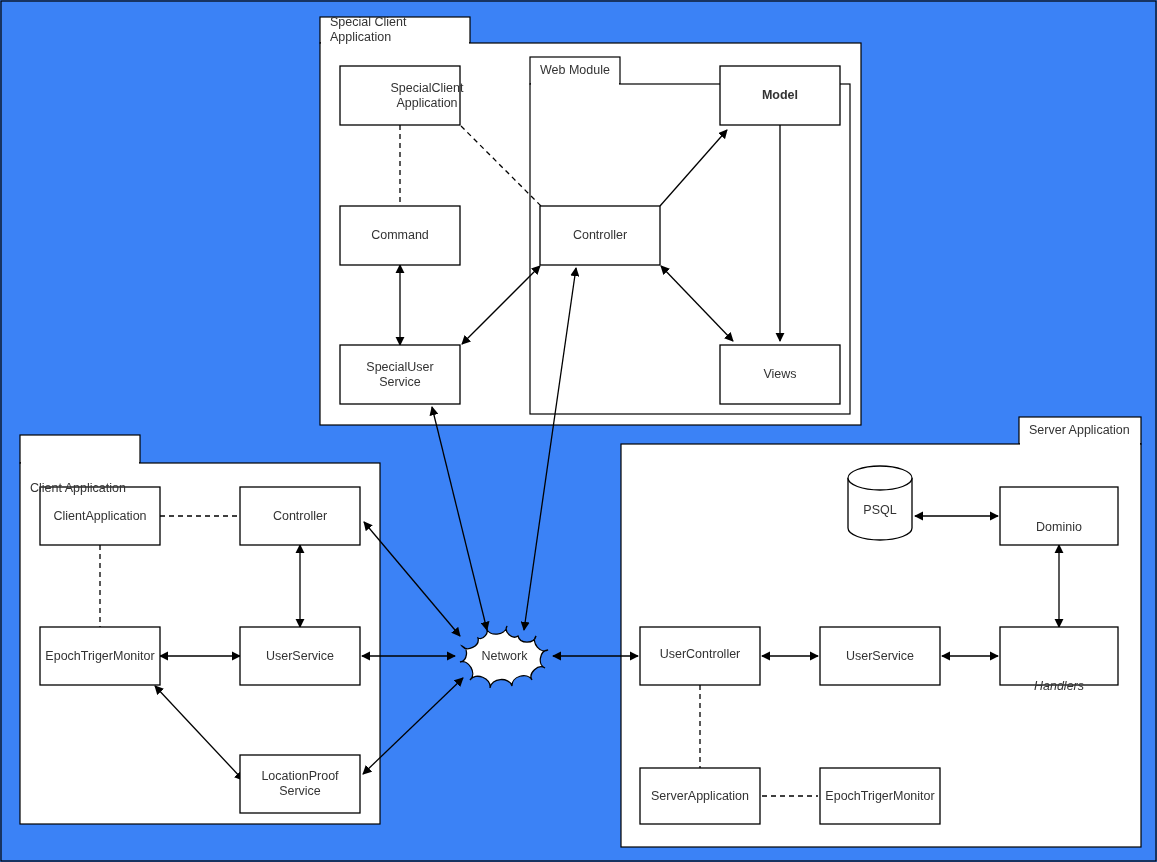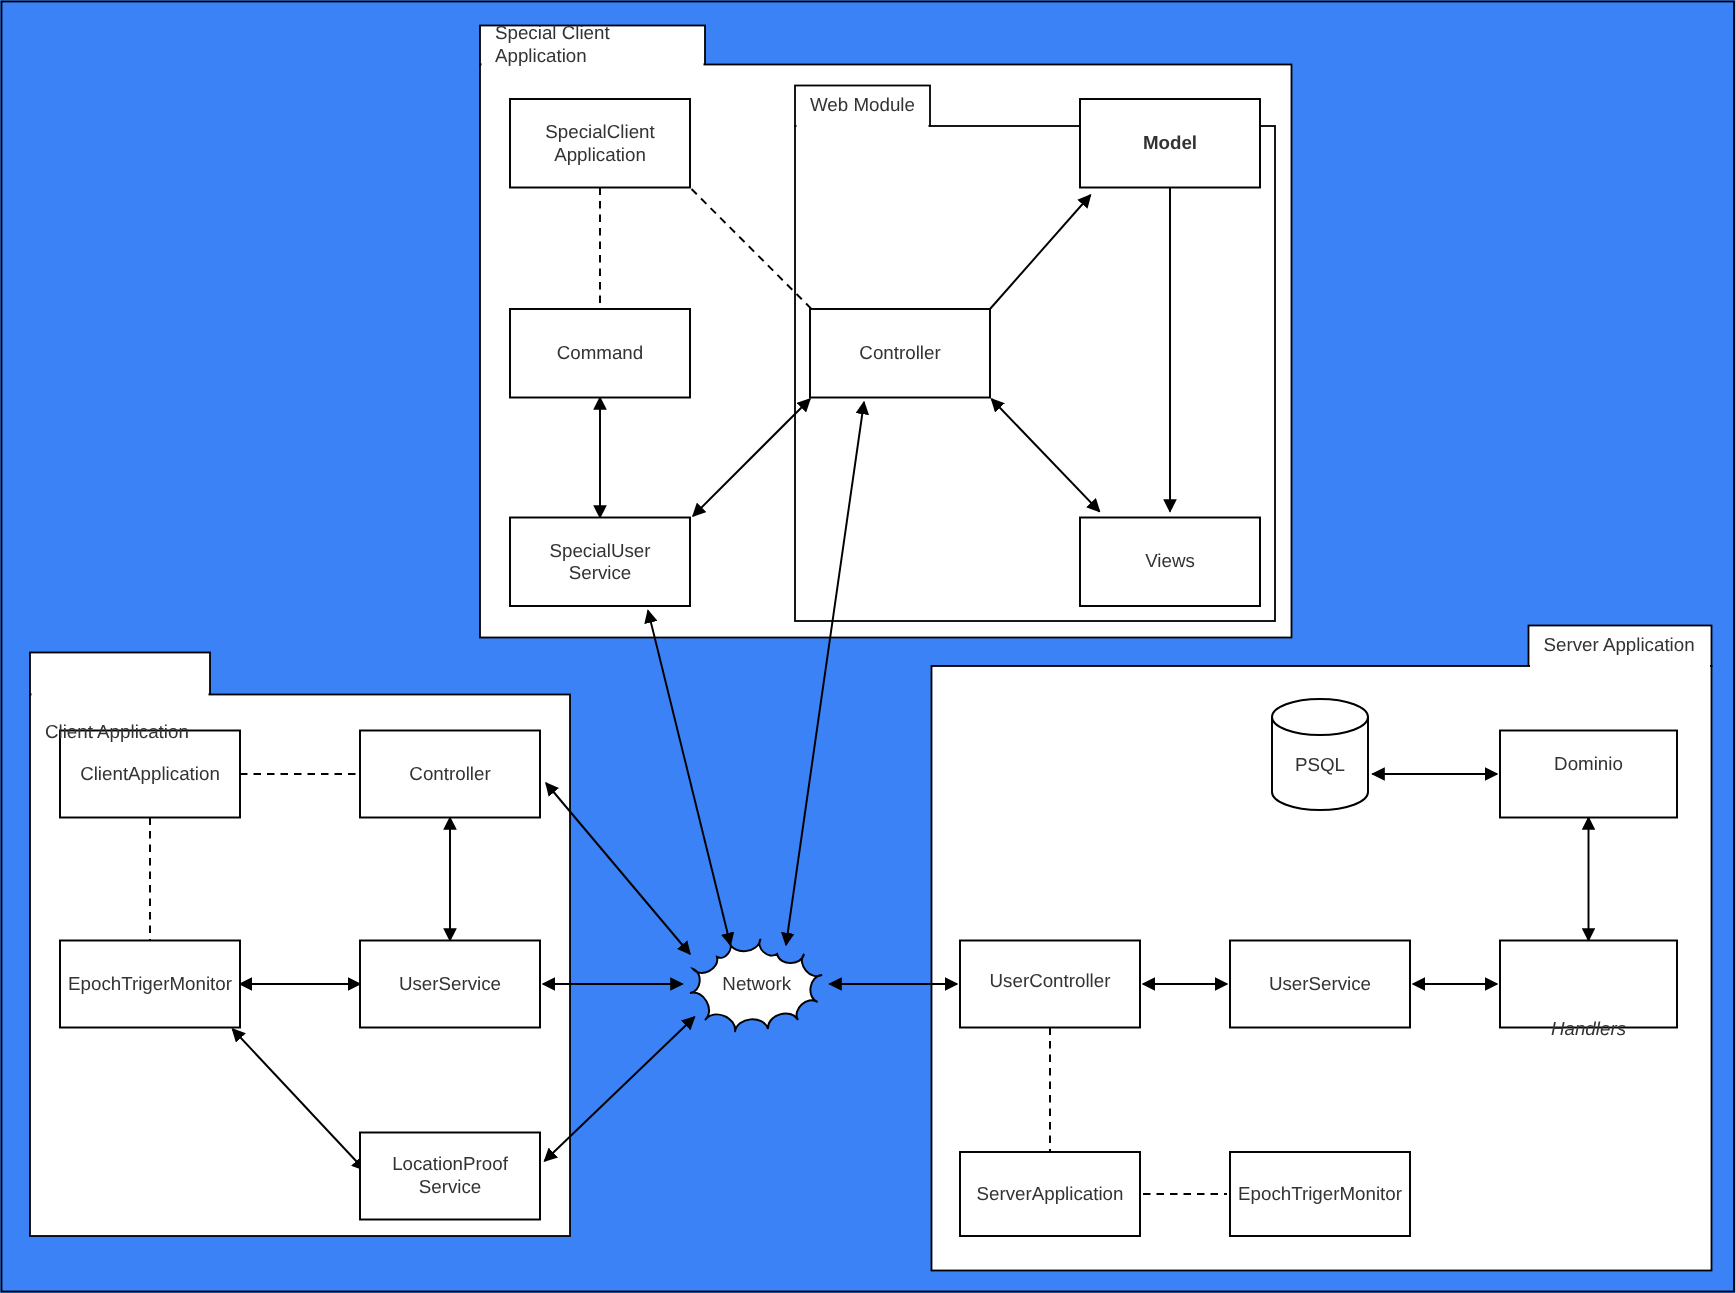--- a/index.html
+++ b/index.html
@@ -141,36 +141,36 @@
           <rect x="820" y="768" width="120" height="56" fill="#ffffff" stroke="#000000" stroke-width="1.3"></rect>
         </g>
       </g>
   </svg>
 
   <div id="label-layer">
       <div class="pkg-label" style="left: 330px; top: 17px; width: 136px; height: 26px;">Special Client Application</div>
       <div class="pkg-label" style="left: 540px; top: 57px; width: 76px; height: 27px;">Web Module</div>
       <div class="pkg-label" style="left: 30px; top: 435px; width: 106px; height: 28px; margin-top: 39px;">Client Application</div>
       <div class="pkg-label" style="left: 1029px; top: 417px; width: 108px; height: 27px;">Server Application</div>
-      <div class="node-label" style="left: 340px; top: 66px; width: 120px; height: 59px;">SpecialClient
+      <div class="node-label" style="left: 340px; top: 66px; width: 120px; height: 59px; padding-left: 27px;">SpecialClient
 Application</div>
       <div class="node-label" style="left: 340px; top: 206px; width: 120px; height: 59px;">Command</div>
       <div class="node-label" style="left: 340px; top: 345px; width: 120px; height: 59px;">SpecialUser
 Service</div>
       <div class="node-label" style="left: 540px; top: 206px; width: 120px; height: 59px;">Controller</div>
       <div class="node-label" style="left: 720px; top: 66px; width: 120px; height: 59px; font-weight: bold;">Model</div>
       <div class="node-label" style="left: 720px; top: 345px; width: 120px; height: 59px;">Views</div>
       <div class="node-label" style="left: 40px; top: 487px; width: 120px; height: 58px;">ClientApplication</div>
       <div class="node-label" style="left: 240px; top: 487px; width: 120px; height: 58px;">Controller</div>
       <div class="node-label" style="left: 40px; top: 627px; width: 120px; height: 58px;">EpochTrigerMonitor</div>
       <div class="node-label" style="left: 240px; top: 627px; width: 120px; height: 58px;">UserService</div>
       <div class="node-label" style="left: 240px; top: 755px; width: 120px; height: 58px;">LocationProof
 Service</div>
       <div class="node-label" style="left: 452px; top: 620px; width: 105px; height: 72px;">Network</div>
       <div class="node-label" style="left: 848px; top: 480px; width: 64px; height: 60px;">PSQL</div>
-      <div class="node-label" style="left: 1000px; top: 487px; width: 118px; height: 44px;">Dominio</div>
+      <div class="node-label" style="left: 1000px; top: 505px; width: 118px; height: 44px;">Dominio</div>
       <div class="node-label" style="left: 640px; top: 627px; width: 120px; height: 54px;">UserController</div>
       <div class="node-label" style="left: 820px; top: 627px; width: 120px; height: 58px;">UserService</div>
       <div class="node-label" style="left: 1000px; top: 657px; width: 118px; height: 58px; font-style: italic;">Handlers</div>
       <div class="node-label" style="left: 640px; top: 768px; width: 120px; height: 56px;">ServerApplication</div>
       <div class="node-label" style="left: 820px; top: 768px; width: 120px; height: 56px;">EpochTrigerMonitor</div>
     </div>
 </div>
 
 </body></html>

